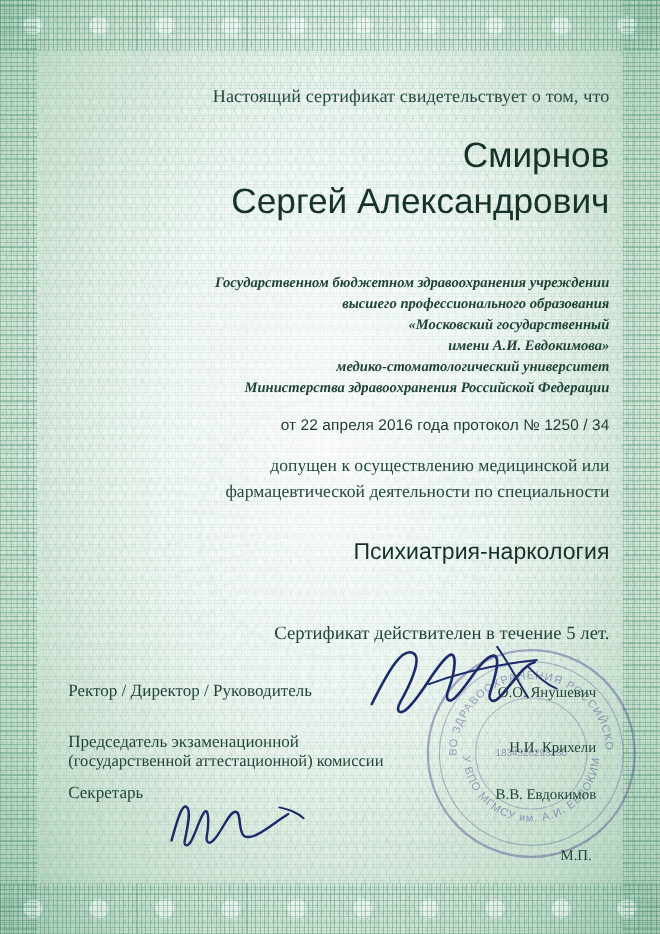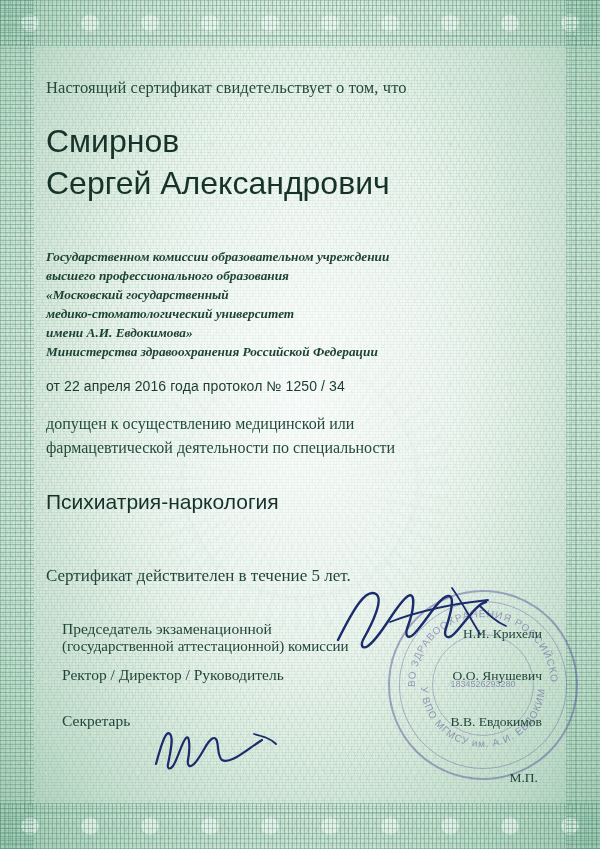--- a/index.html
+++ b/index.html
@@ -97,21 +97,21 @@
       repeating-conic-gradient(from 0deg, rgba(120,180,150,0.20) 0deg 2deg, rgba(255,255,255,0) 2deg 6deg);
     pointer-events: none;
   }
 
   
   .content {
     position: absolute;
     left: 46px;
     right: 46px;
     top: 78px;
-    text-align: left;
+    text-align: right;
   }
 
   .line-intro {
     font-size: 16.5px;
     letter-spacing: 0.1px;
     color: #234a3c;
     margin-bottom: 22px;
   }
 
   .holder-name {
@@ -296,25 +296,25 @@
 
     <div class="line-intro">Настоящий сертификат свидетельствует о том, что</div>
 
     <div class="holder-name">
       <span class="surname">Смирнов</span>
       <span class="patronymic">Сергей Александрович</span>
     </div>
 
 
     <div class="institution">
-      <span>Государственном комиссии образовательном учреждении</span>
+      <span>Государственном бюджетном здравоохранения учреждении</span>
       <span>высшего профессионального образования</span>
       <span>«Московский государственный</span>
+      <span>имени А.И. Евдокимова»</span>
       <span>медико-стоматологический университет</span>
-      <span>имени А.И. Евдокимова»</span>
       <span>Министерства здравоохранения Российской Федерации</span>
     </div>
 
     <div class="protocol">от 22 апреля 2016  года  протокол  № 1250 / 34</div>
 
     <div class="admission">
       <span>допущен к осуществлению медицинской или</span>
       <span>фармацевтической деятельности по специальности</span>
     </div>
 
@@ -335,33 +335,33 @@
         <text><textPath href="#arcBottom" startOffset="50%" text-anchor="middle">ГБОУ ВПО МГМСУ им. А.И. ЕВДОКИМОВА</textPath></text>
       </svg>
     </div>
     <div class="stamp-center">
       <div>1834526293280</div>
     </div>
   </div>
 
   <div class="signatures">
 
+    <div class="sig-row r2">
+      <div class="sig-title">Ректор / Директор / Руководитель</div>
+      <div class="sig-person">О.О. Янушевич</div>
+    </div>
+
     <div class="sig-row r1">
       <div class="sig-title">
         <span>Председатель экзаменационной</span>
         <span class="sub">(государственной аттестационной) комиссии</span>
       </div>
       <div class="sig-person">Н.И. Крихели</div>
     </div>
 
-    <div class="sig-row r2">
-      <div class="sig-title">Ректор / Директор / Руководитель</div>
-      <div class="sig-person">О.О. Янушевич</div>
-    </div>
-
     <div class="sig-row r3">
       <div class="sig-title">Секретарь</div>
       <div class="sig-person">В.В. Евдокимов</div>
     </div>
 
     <div class="mp">М.П.</div>
   </div>
 
   <svg class="ink ink-1" viewBox="0 0 190 90">
     <path d="M8,62 C24,30 36,10 46,16 C54,21 42,46 34,60 C30,67 32,72 38,68 C52,58 66,26 78,18 C86,13 84,32 78,48 C74,58 78,62 84,56 C96,44 108,20 118,18 C126,17 120,38 116,50 C113,59 118,62 124,56 C134,46 146,26 156,24" stroke-width="2.4"></path>

